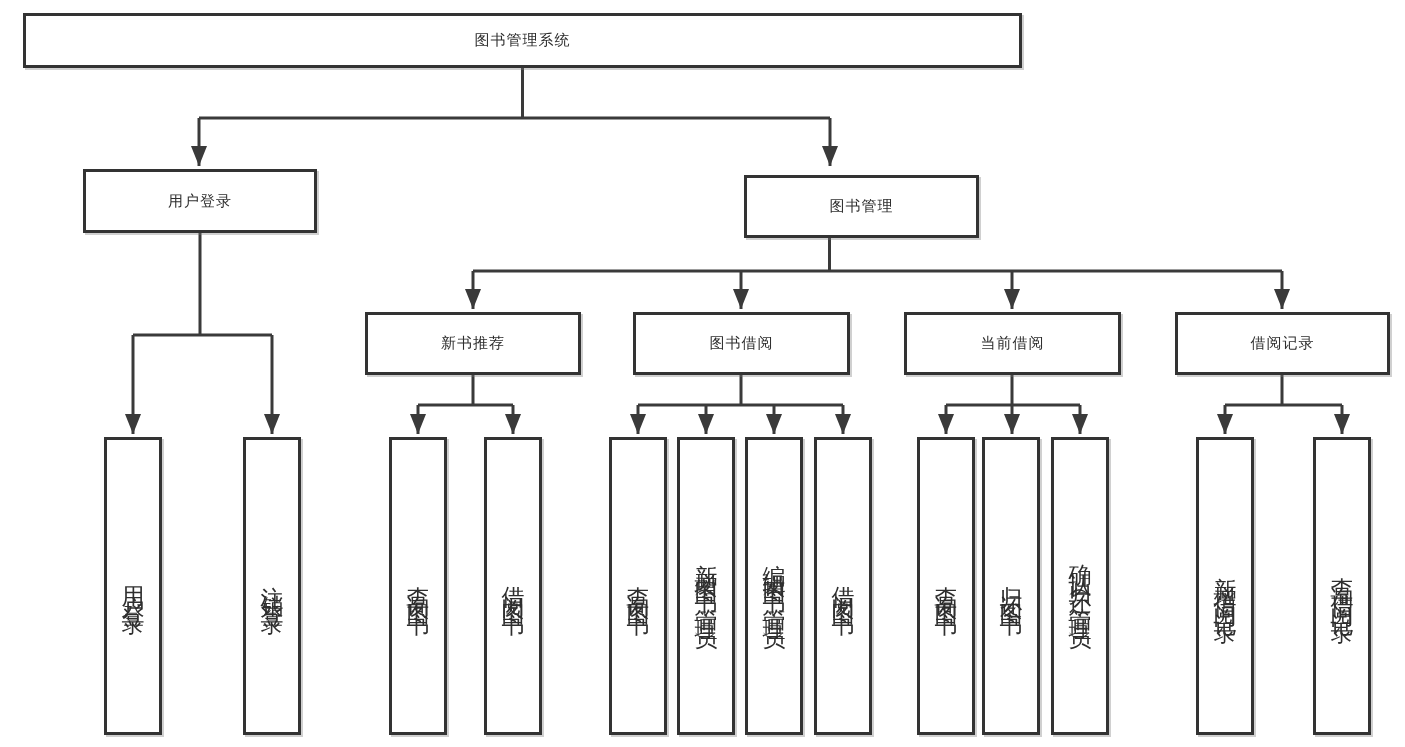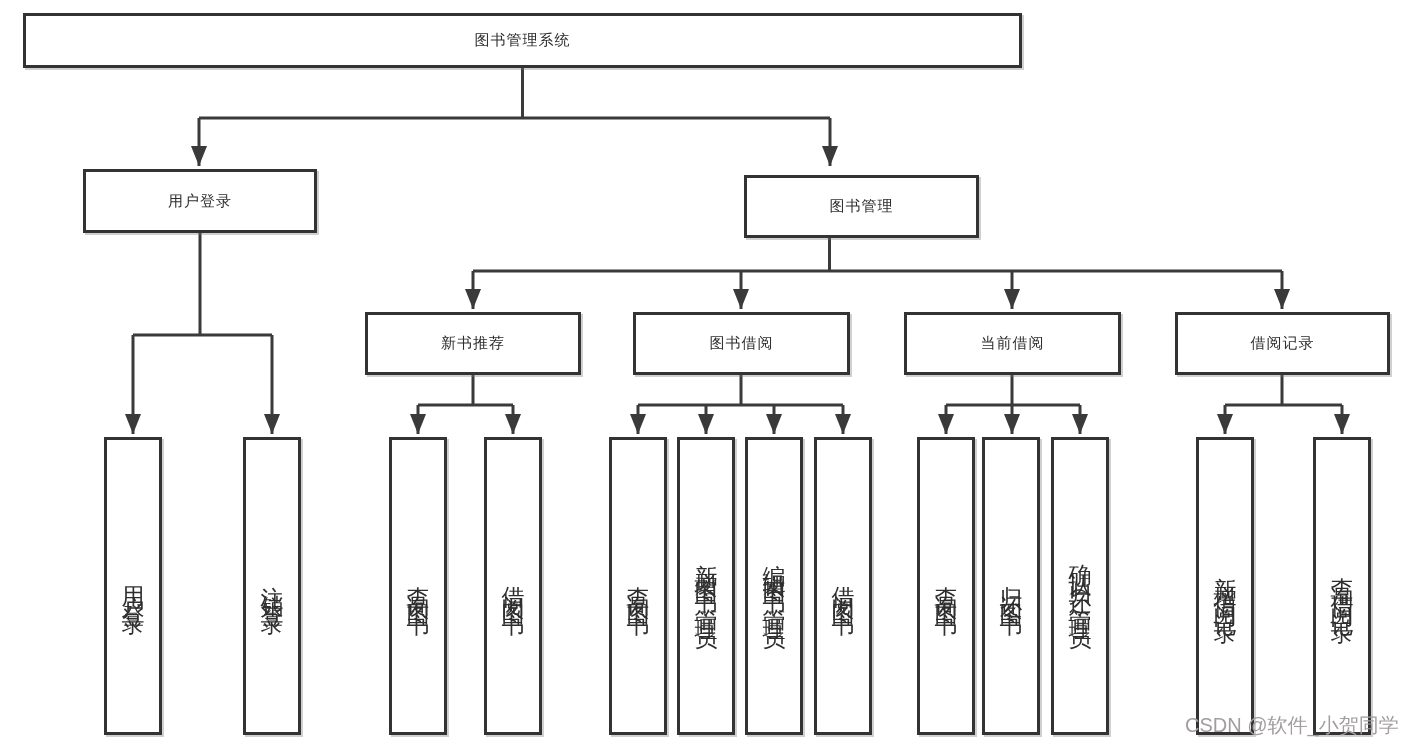--- a/index.html
+++ b/index.html
@@ -177,15 +177,14 @@
   <div class="node tall t11">
     <span class="vlabel">确认归还（管理员）</span>
   </div>
   <div class="node tall t12">
     <span class="vlabel">新增借阅记录</span>
   </div>
   <div class="node tall t13">
     <span class="vlabel">查询借阅记录</span>
   </div>
 
-  <div class="watermark">CSDN @软件_小贺同学</div>
 
 </div>
 
 </body></html>

